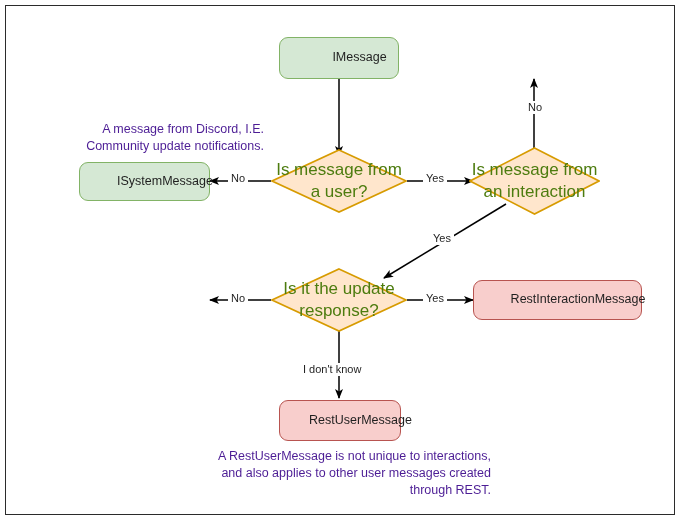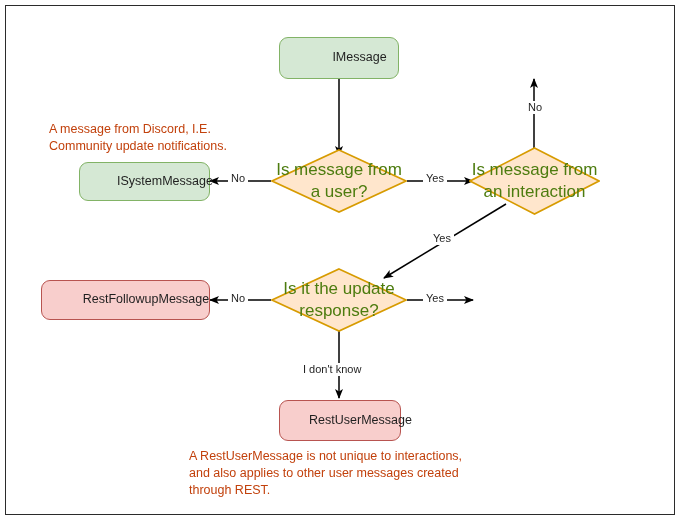--- a/index.html
+++ b/index.html
@@ -75,22 +75,22 @@
     justify-content: center;
     text-align: center;
     font-size: 17px;
     color: #4d7c0f;
     line-height: 1.3;
     white-space: pre-line;
   }
   .note {
     position: absolute;
     font-size: 12.5px;
-    color: #c2410c;
-    text-align: left;
+    color: #4c1d95;
+    text-align: right;
     line-height: 1.35;
     white-space: pre-line;
   }
   .edge-label {
     position: absolute;
     font-size: 11px;
     color: #1f1f1f;
     background: #ffffff;
     padding: 0 3px;
     text-align: center;
@@ -156,24 +156,24 @@
   </div>
 
   <div class="diamond-wrap" style="left:265px; top:262px; width:136px; height:64px;">
     <svg width="136" height="64" viewBox="0 0 136 64" xmlns="http://www.w3.org/2000/svg">
       <polygon points="68,1 135,32 68,63 1,32" fill="#ffe6cc" stroke="#d79b00" stroke-width="1.6"></polygon>
     </svg>
     <div class="diamond-label">Is it the update
 response?</div>
   </div>
 
-  <div class="node node-rect pink" style="left:35px; top:274px; width:169px; height:40px;">
-    <span>RestFollowupMessage</span>
+
+  <div class="node node-rect pink" style="left:467px; top:274px; width:169px; height:40px;">
+    <span>RestInteractionMessage</span>
   </div>
-
 
   <div class="node node-rect pink" style="left:273px; top:394px; width:122px; height:41px;">
     <span>RestUserMessage</span>
   </div>
 
   <div class="note" style="left:183px; top:442px; width:302px;">A RestUserMessage is not unique to interactions,
 and also applies to other user messages created
 through REST.</div>
 
   <div class="edge-label" style="left:222px; top:166px;">No</div>

